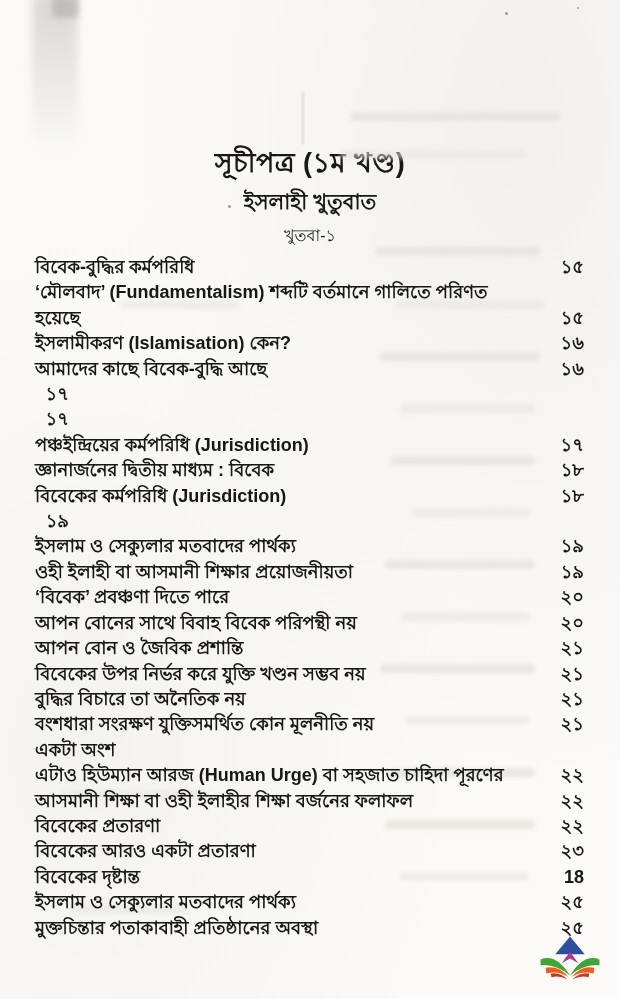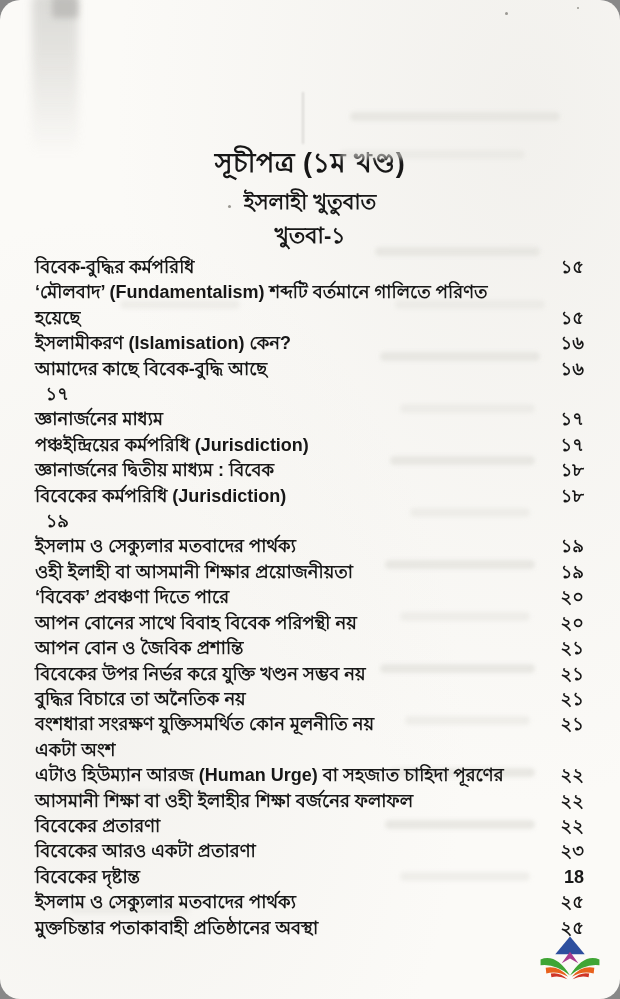--- a/index.html
+++ b/index.html
@@ -7,21 +7,20 @@
     position:relative;
     width:620px;height:999px;
     margin:0 auto;
     background:#fbfaf7;
     background-image:
       radial-gradient(ellipse at 85% 12%, rgba(225,223,218,.35) 0%, transparent 55%),
       radial-gradient(ellipse at 15% 75%, rgba(228,226,221,.30) 0%, transparent 50%);
     overflow:hidden;
     font-family:"Liberation Sans","DejaVu Sans",sans-serif;
     color:#171717;
-    border-radius:20px;
   }
   
   .smudge{
     position:absolute;left:32px;top:-6px;width:46px;height:175px;
     background:linear-gradient(to bottom,#cfcecb 0%,#dddcd8 35%,rgba(221,220,216,0) 92%);
     filter:blur(4px);opacity:.75;border-radius:8px;
   }
   .smudge-dark{
     position:absolute;left:52px;top:-4px;width:26px;height:22px;
     background:#b9b8b5;filter:blur(3px);opacity:.8;border-radius:4px;
@@ -33,21 +32,21 @@
   .speck{position:absolute;background:#9a9892;border-radius:50%;}
   .ghost{
     position:absolute;height:9px;border-radius:5px;
     background:#e5e4df;filter:blur(2px);opacity:.85;
   }
   .ghost.lt{opacity:.55;}
   
   .header{padding-top:146px;text-align:center;}
   .title{margin:0;font-size:27px;font-weight:bold;line-height:34px;letter-spacing:.5px;}
   .subtitle{margin:8px;font-size:21px;font-weight:bold;line-height:27px;}
-  .section{margin:0;font-size:22px;font-weight:bold;line-height:25px;}
+  .section{margin:0;font-size:16px;font-weight:normal;line-height:25px;}
   
   .toc{position:relative;margin-top:7px;}
   .row{
     display:flex;align-items:flex-end;
     padding:0 36px 0 35px;
     font-size:18px;font-weight:600;line-height:25.4px;gap:28px;
   }
   .lbl{flex:1 1 auto;padding-right:10px;}
   .num{flex:0 0 34px;text-align:right;white-space:nowrap;}
   
@@ -105,21 +104,20 @@
         <div class="num">১৬</div>
       </div>
     <div class="row">
         <div class="lbl">আমাদের কাছে বিবেক-বুদ্ধি আছে</div>
         <div class="num">১৬</div>
       </div>
     <div class="row">
         <div class="num">১৭</div>
       </div>
     <div class="row">
-        <div class="lbl">জ্ঞানার্জনের মাধ্যম</div>
         <div class="num">১৭</div>
       </div>
     <div class="row">
         <div class="lbl">পঞ্চইন্দ্রিয়ের কর্মপরিধি (Jurisdiction)</div>
         <div class="num">১৭</div>
       </div>
     <div class="row">
         <div class="lbl">জ্ঞানার্জনের দ্বিতীয় মাধ্যম : বিবেক</div>
         <div class="num">১৮</div>
       </div>

